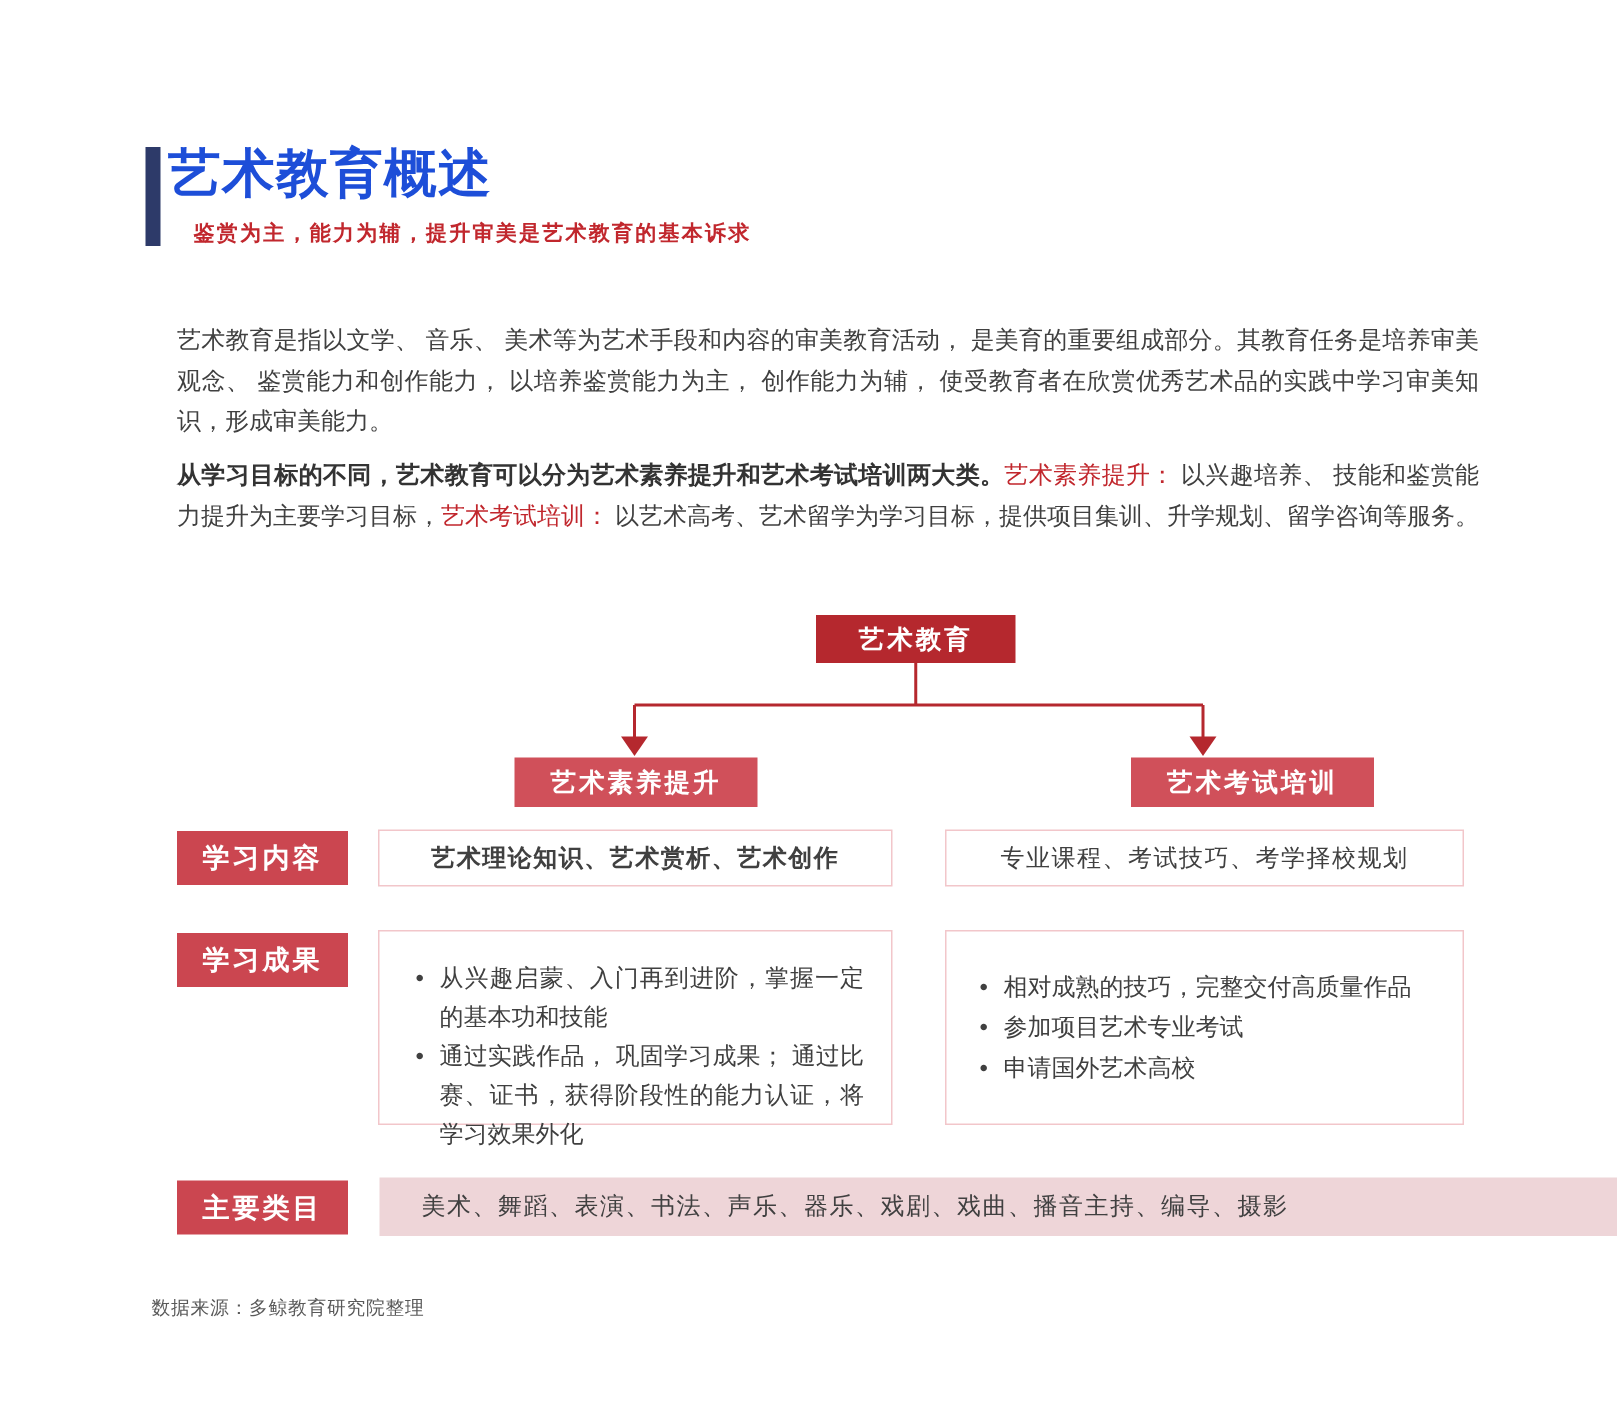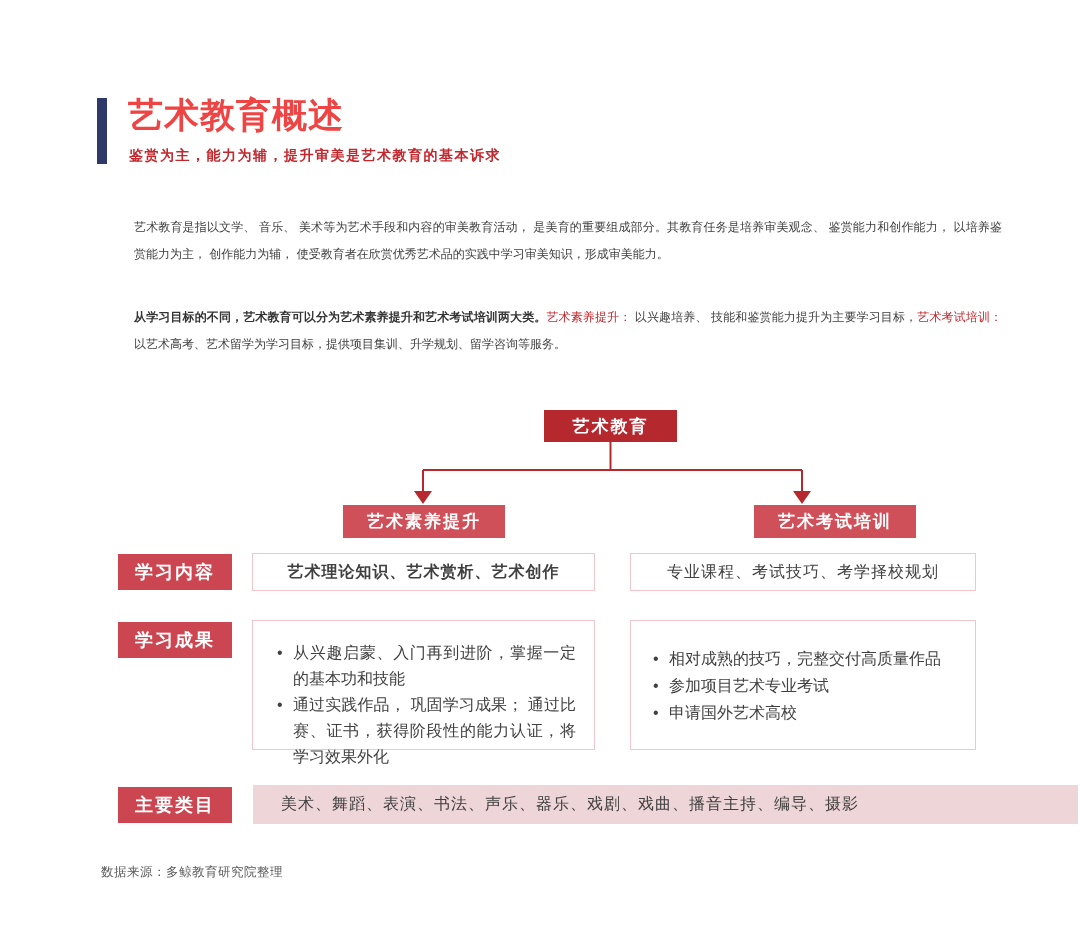--- a/index.html
+++ b/index.html
@@ -1,25 +1,25 @@
 <!DOCTYPE html>
 <html><head>
 <meta charset="utf-8">
 <style>
   html,body{margin:0;padding:0;background:#ffffff;}
   body{width:1080px;height:949px;font-family:"Liberation Sans",sans-serif;}
   .page{position:relative;width:1080px;height:949px;background:#ffffff;overflow:hidden;}
 
   
   .accent-bar{position:absolute;left:97px;top:98px;width:10px;height:66px;background:#2d3a69;}
-  .page-title{position:absolute;left:128px;top:92px;font-size:35px;font-weight:900;color:#ef4444;letter-spacing:1px;}
+  .page-title{position:absolute;left:112px;top:92px;font-size:35px;font-weight:900;color:#1d4ed8;letter-spacing:1px;}
   .page-subtitle{position:absolute;left:129px;top:147px;font-size:14px;font-weight:700;color:#c1272d;letter-spacing:1.5px;}
 
   
-  .para{position:absolute;left:134px;width:868px;font-size:12px;line-height:27px;color:#404040;text-align:justify;}
+  .para{position:absolute;left:118px;width:868px;font-size:16px;line-height:27px;color:#404040;text-align:justify;font-family:Liberation Serif, serif;}
   .para-1{top:214px;}
   .para-2{top:304px;}
   .lead-bold{font-weight:700;color:#333333;}
   .red-inline{color:#c1272d;}
 
   
   .node{position:absolute;color:#ffffff;font-weight:700;display:flex;align-items:center;justify-content:center;letter-spacing:2px;}
   .node-root{left:544px;top:410px;width:133px;height:32px;background:#b5282e;font-size:17px;}
   .node-branch{width:162px;height:33px;background:#d0505a;font-size:17px;top:505px;}
   .node-left{left:343px;}

